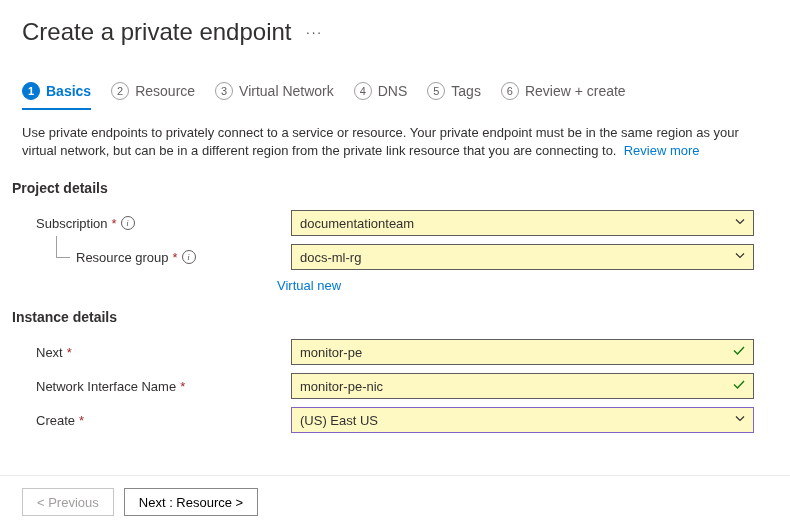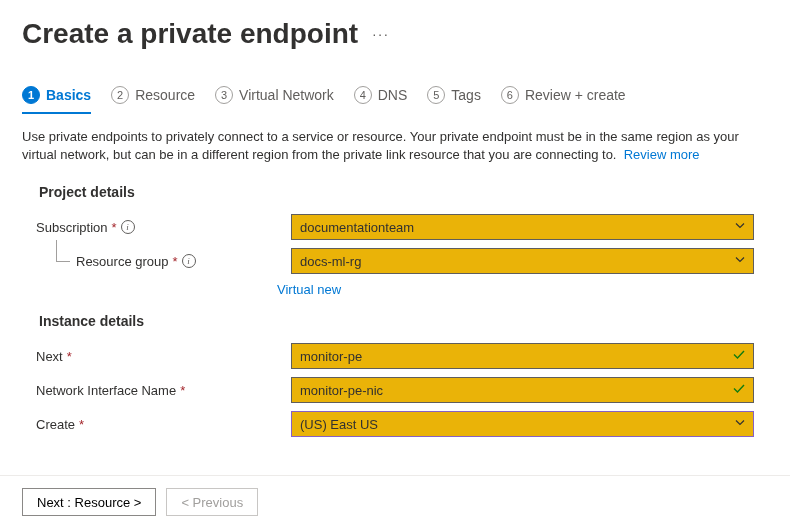--- a/index.html
+++ b/index.html
@@ -11,22 +11,22 @@
       width: 790px;
       height: 528px;
       position: relative;
     }
     .header {
       display: flex;
       align-items: center;
       padding: 18px 22px 8px 22px;
     }
     .page-title {
-      font-size: 28px;
-      font-weight: 700;
+      font-size: 24px;
+      font-weight: 400;
       color: #323130;
     }
     .more-dots {
       margin-left: 14px;
       color: #605e5c;
       font-size: 14px;
       letter-spacing: 1px;
     }
     .tabs {
       display: flex;
@@ -68,21 +68,21 @@
     .description {
       padding: 14px 22px 6px 22px;
       font-size: 13px;
       color: #323130;
       line-height: 1.4;
     }
     .description a { color: #0078d4; text-decoration: none; cursor: pointer; }
     .section-heading {
       font-weight: 600;
       font-size: 14px;
-      padding: 14px 22px 10px 39px;
+      padding: 14px 22px 10px 12px;
       color: #323130;
     }
     .form-row {
       display: flex;
       align-items: center;
       padding: 4px 36px;
       min-height: 34px;
     }
     .form-label {
       width: 255px;
@@ -125,21 +125,21 @@
       max-width: 490px;
       position: relative;
     }
     .select-field, .text-field {
       width: 100%;
       height: 26px;
       border: 1px solid #605e5c;
       padding: 2px 26px 2px 8px;
       font-size: 13px;
       font-family: inherit;
-      background: #eab308;
+      background: #fef9c3;
       color: #323130;
     }
     .select-field.purple { border-color: #8661c5; }
     .chevron, .check {
       position: absolute;
       right: 8px;
       top: 50%;
       transform: translateY(-50%);
       pointer-events: none;
     }
@@ -293,15 +293,15 @@
     <input class="select-field purple" readonly="" value="(US) East US" style="">
     <span class="chevron">
       <svg viewBox="0 0 12 12">
           <path d="M2 4 L6 8 L10 4" fill="none" stroke="#323130" stroke-width="1.2"></path>
         </svg>
     </span>
   </div>
 </div>
 
 <div class="footer">
+  <button class="btn disabled">&lt; Previous</button>
   <button class="btn">Next : Resource &gt;</button>
-  <button class="btn disabled">&lt; Previous</button>
 </div>
 
 </body></html>

